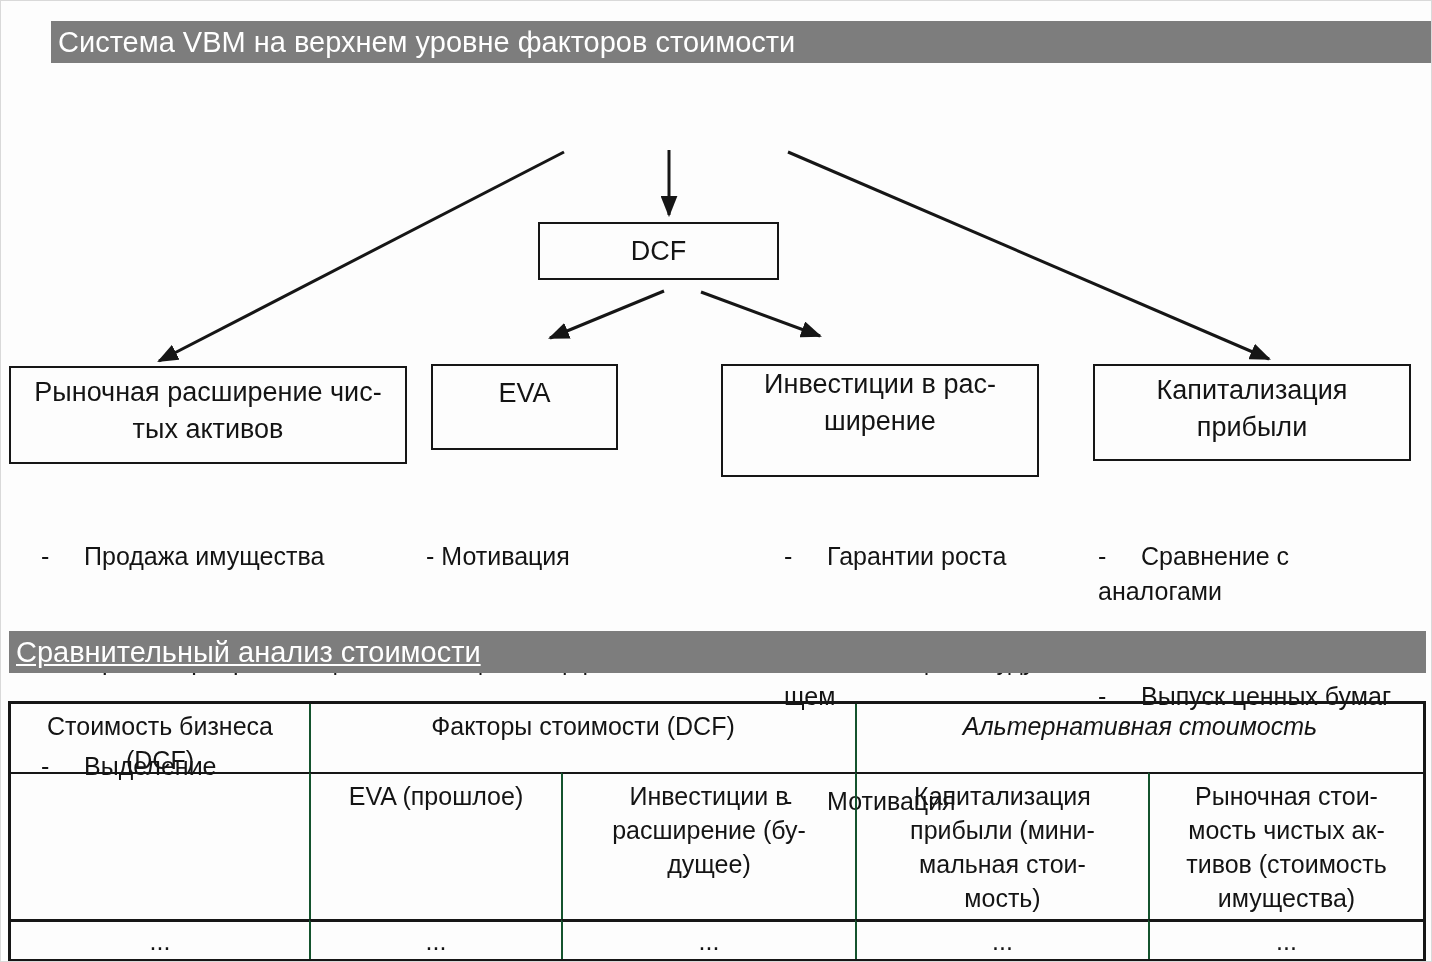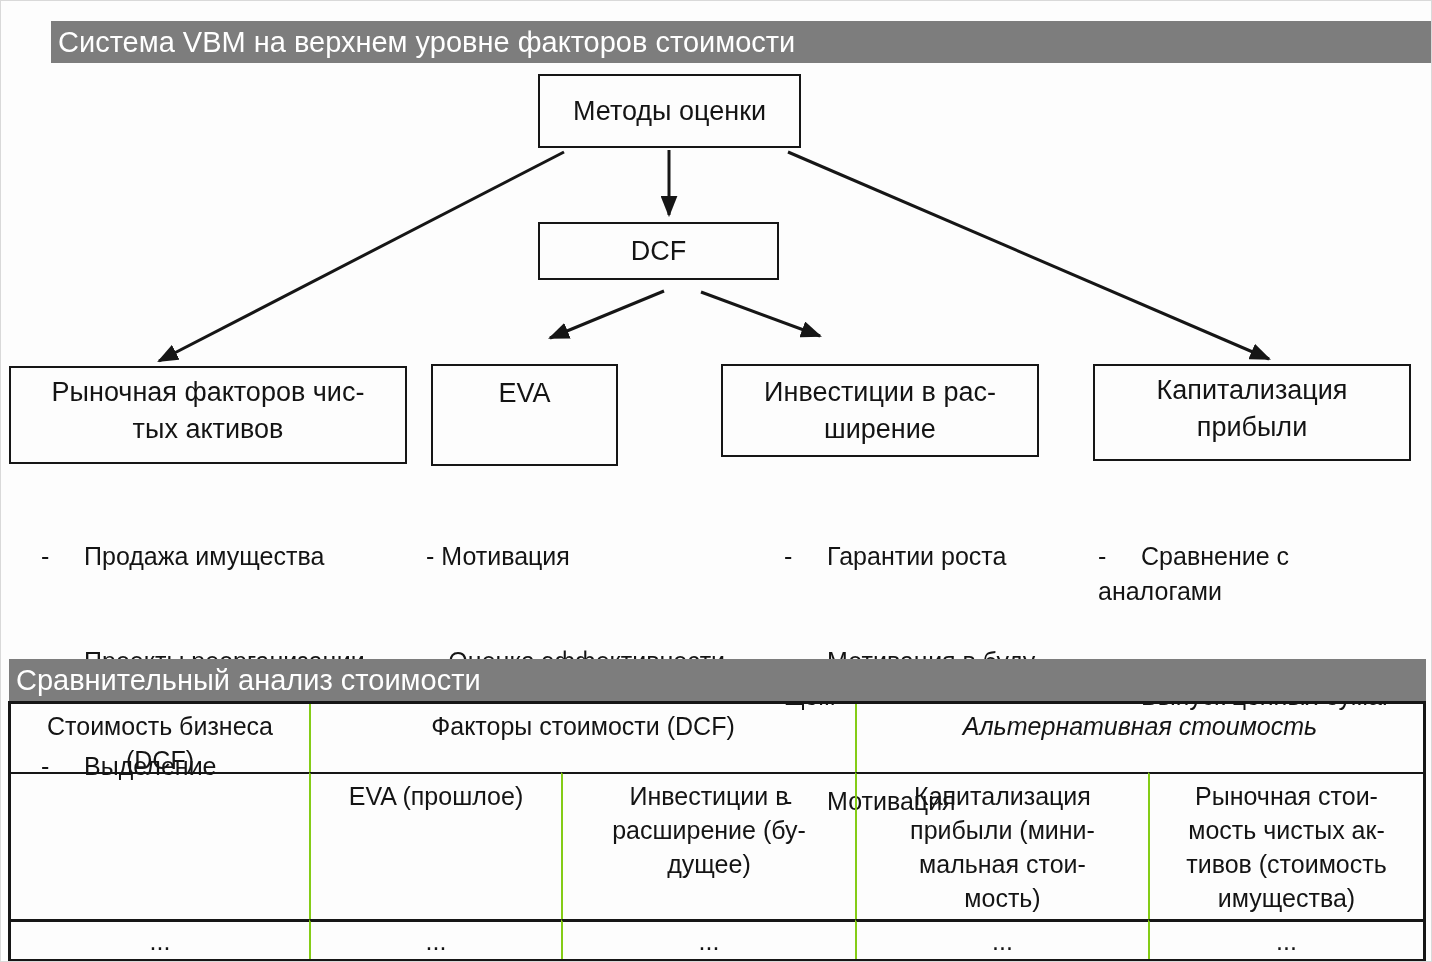--- a/index.html
+++ b/index.html
@@ -31,56 +31,53 @@
   .list .li { margin:0; }
   .tbl {
     position:absolute; left:7px; top:700px; width:1418px;
     border:3px solid #161616; box-sizing:border-box;
     display:grid;
     grid-template-columns:298px 252px 294px 293px 1fr;
     grid-template-rows:68px 147px 40px;
     background:transparent;
   }
   .cell {
-    box-sizing:border-box; border-left:2px solid #84cc16; border-top:2px solid #161616;
+    box-sizing:border-box; border-left:2px solid #14532d; border-top:2px solid #161616;
     text-align:center; font-size:25px; line-height:34px;
     white-space:pre-line; padding-top:5px;
   }
   .cell.no-l { border-left:none; }
   .cell.no-t { border-top:none; }
   .cell.thick-t { border-top:3px solid #161616; }
   .cell.span-23 { grid-column:2 / 4; }
   .cell.span-45 { grid-column:4 / 6;font-style:italic; }
   .cell.dots { padding-top:0; line-height:38px; }
 </style>
 </head>
 <body>
 
 <div class="canvas">
 
   <div class="section-bar" style="top:20px;margin-left:42px;">Система VBM на верхнем уровне факторов стоимости</div>
 
-  <div class="node center" style="left:537px; top:73px; width:263px; height:74px;">
-    <span>Методы оценки</span>
-  </div>
 
   <div class="node center" style="left:537px; top:221px; width:241px; height:58px;">
     <span>DCF</span>
   </div>
 
   <div class="node top" style="left:8px; top:365px; width:398px; height:98px; padding-top:6px;">
-    <span>Рыночная факторов чис-
+    <span>Рыночная расширение чис-
 тых активов</span>
   </div>
 
-  <div class="node top" style="left:430px; top:363px; width:187px; height:102px;">
+  <div class="node top" style="left:430px; top:363px; width:187px; height:86px;">
     <span>EVA</span>
   </div>
 
-  <div class="node top" style="left:720px; top:363px; width:318px; height:93px; padding-top:8px;">
+  <div class="node top" style="left:720px; top:363px; width:318px; height:113px; padding-top:0;">
     <span>Инвестиции в рас-
 ширение</span>
   </div>
 
   <div class="node top" style="left:1092px; top:363px; width:318px; height:97px; padding-top:6px;">
     <span>Капитализация
 прибыли</span>
   </div>
 
   <svg class="arrows" width="1432" height="700" viewBox="0 0 1432 700">
@@ -114,21 +111,21 @@
     <div class="li">-     Мотивация в буду-
 щем</div>
     <div class="li">-     Мотивация</div>
   </div>
 
   <div class="list" style="left:1097px; top:468px; width:320px;">
     <div class="li">-     Сравнение с аналогами</div>
     <div class="li">-     Выпуск ценных бумаг</div>
   </div>
 
-  <div class="section-bar" style="top:658px;">Сравнительный анализ стоимости</div>
+  <div class="section-bar" style="top:630px;text-decoration:underline;">Сравнительный анализ стоимости</div>
 
   <div class="tbl">
 
     <div class="cell no-l no-t">Стоимость бизнеса
 (DCF)</div>
     <div class="cell no-t span-23">Факторы стоимости (DCF)</div>
     <div class="cell no-t span-45">Альтернативная стоимость</div>
 
     <div class="cell no-l"></div>
     <div class="cell">EVA (прошлое)</div>

